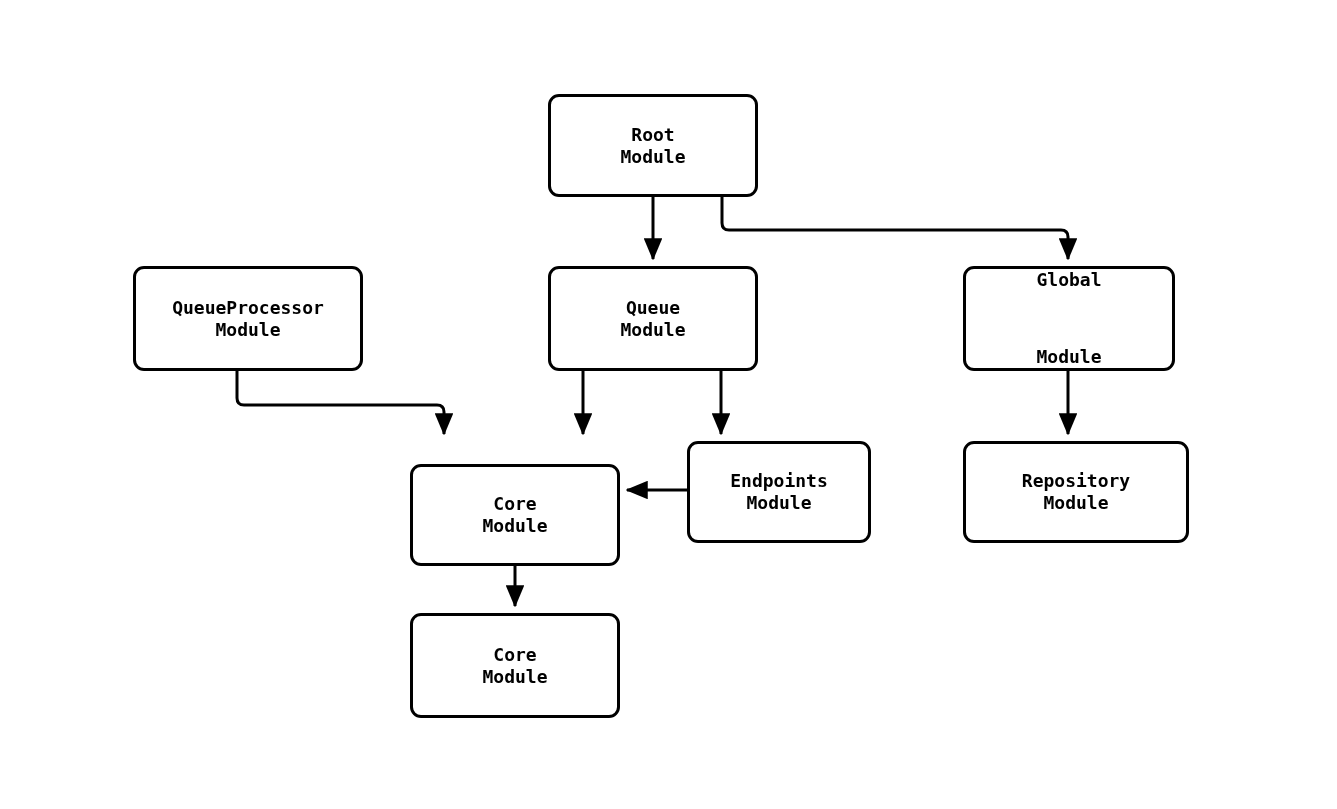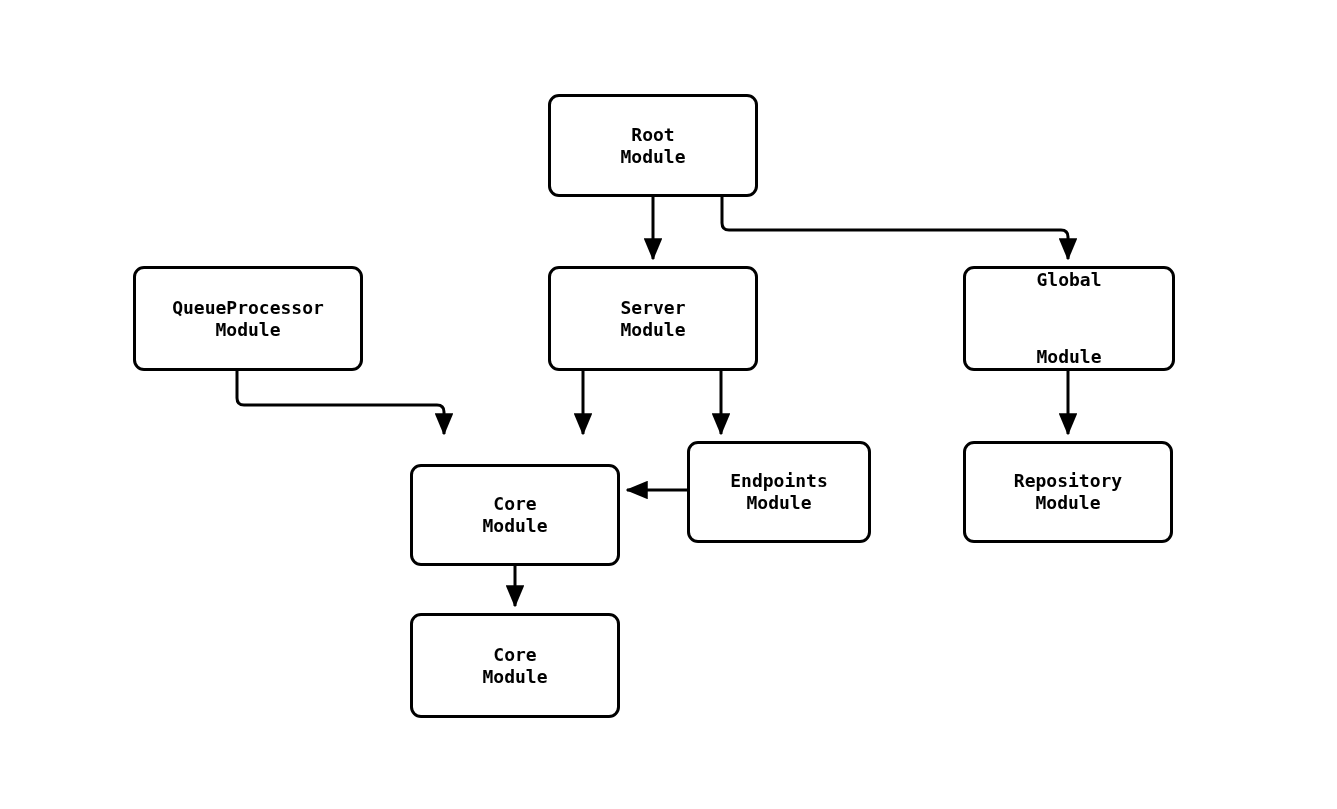--- a/index.html
+++ b/index.html
@@ -86,40 +86,40 @@
     <span class="node-label">Root</span>
     <span class="node-label">Module</span>
   </div>
 
   <div class="node" style="left:133px; top:266px; width:230px; height:105px;">
     <span class="node-label">QueueProcessor</span>
     <span class="node-label">Module</span>
   </div>
 
   <div class="node" style="left:548px; top:266px; width:210px; height:105px;">
-    <span class="node-label">Server</span>
+    <span class="node-label">Queue</span>
     <span class="node-label">Module</span>
   </div>
 
   <div class="node" style="left:963px; top:266px; width:212px; height:105px;justify-content:space-between;">
     <span class="node-label">Global</span>
     <span class="node-label">Module</span>
   </div>
 
   <div class="node" style="left:410px; top:464px; width:210px; height:102px;">
     <span class="node-label">Core</span>
     <span class="node-label">Module</span>
   </div>
 
   <div class="node" style="left:687px; top:441px; width:184px; height:102px;">
     <span class="node-label">Endpoints</span>
     <span class="node-label">Module</span>
   </div>
 
-  <div class="node" style="left:963px; top:441px; width:210px; height:102px;">
+  <div class="node" style="left:963px; top:441px; width:226px; height:102px;">
     <span class="node-label">Repository</span>
     <span class="node-label">Module</span>
   </div>
 
   <div class="node" style="left:410px; top:613px; width:210px; height:105px;">
     <span class="node-label">Core</span>
     <span class="node-label">Module</span>
   </div>
 
 </div>

